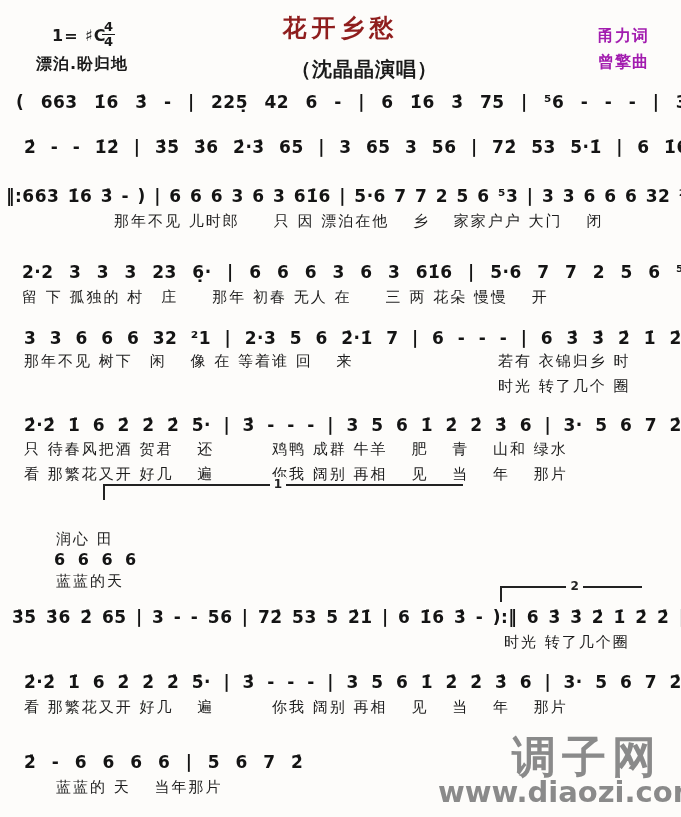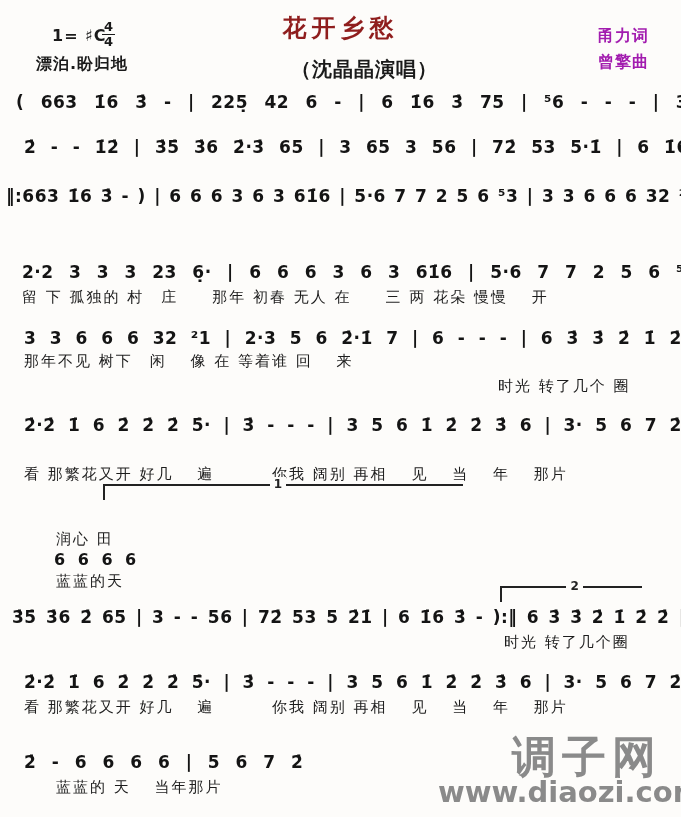--- a/index.html
+++ b/index.html
@@ -89,29 +89,32 @@
   <div class="mood">漂泊.盼归地</div>
   <div class="title">花开乡愁</div>
   <div class="subtitle">（沈晶晶演唱）</div>
   <div class="credit" style="top:26px">甬力词</div>
   <div class="credit" style="top:52px">曾擎曲</div>
 
   <div class="notes" style="left:16px;top:92px;word-spacing:10px">( 663 1̇6 3̇ - | 225̣ 42 6 - | 6 1̇6 3̇ 75 | ⁵6 - - - | 3̇ 3̇ 3̇6 3̇·2̇ |</div>
   <div class="notes" style="left:24px;top:137px;word-spacing:8px">2̇ - - 1̇2̇ | 3̇5̇ 3̇6 2̇·3̇ 65 | 3 65 3 56 | 72̇ 53 5·1̇ | 6 1̇6 3̇ - |</div>
 
   <div class="notes" style="left:6px;top:186px;word-spacing:2px">‖:663 1̇6 3̇ - ) | 6 6 6 3 6 3 61̇6 | 5·6 7 7 2 5 6 ⁵3 | 3 3 6 6 6 32 ²1 |</div>
+  <div class="lyric" style="left:114px;top:212px">那年不见 儿时郎　　只 因 漂泊在他　 乡　 家家户户 大门　 闭</div>
 
   <div class="notes" style="left:22px;top:262px;word-spacing:9px">2·2 3 3 3 23 6̣· | 6 6 6 3 6 3 61̇6 | 5·6 7 7 2 5 6 ⁵3 |</div>
   <div class="lyric" style="left:22px;top:288px">留 下 孤独的 村　庄　　那年 初春 无人 在　　三 两 花朵 慢慢　 开</div>
 
   <div class="notes" style="left:24px;top:328px;word-spacing:7px">3 3 6 6 6 32 ²1 | 2·3 5 6 2̇·1̇ 7 | 6 - - - | 6 3̇ 3̇ 2̇ 1̇ 2̇ 2̇ |</div>
   <div class="lyric" style="left:24px;top:352px">那年不见 树下　闲　 像 在 等着谁 回　 来</div>
+  <div class="lyric" style="left:498px;top:352px">若有 衣锦归乡 时</div>
   <div class="lyric" style="left:498px;top:377px">时光 转了几个 圈</div>
 
   <div class="notes" style="left:24px;top:415px;word-spacing:6px">2̇·2̇ 1̇ 6 2̇ 2̇ 2̇ 5̇· | 3̇ - - - | 3 5 6 1̇ 2̇ 2̇ 3̇ 6 | 3· 5 6 7 2̇· |</div>
+  <div class="lyric" style="left:24px;top:440px">只 待春风把酒 贺君　 还　　　 鸡鸭 成群 牛羊　 肥　 青　 山和 绿水</div>
   <div class="lyric" style="left:24px;top:465px">看 那繁花又开 好几　 遍　　　 你我 阔别 再相　 见　 当　 年　 那片</div>
 
   <div class="volta" style="left:103px;top:484px;width:358px">
     <span class="vlabel">1</span>
   </div>
   <div class="lyric" style="left:56px;top:530px">润心 田</div>
   <div class="notes" style="left:54px;top:550px;font-size:16px;word-spacing:6px">6 6 6 6</div>
   <div class="lyric" style="left:56px;top:572px">蓝蓝的天</div>
 
   <div class="volta" style="left:500px;top:586px;width:140px">

